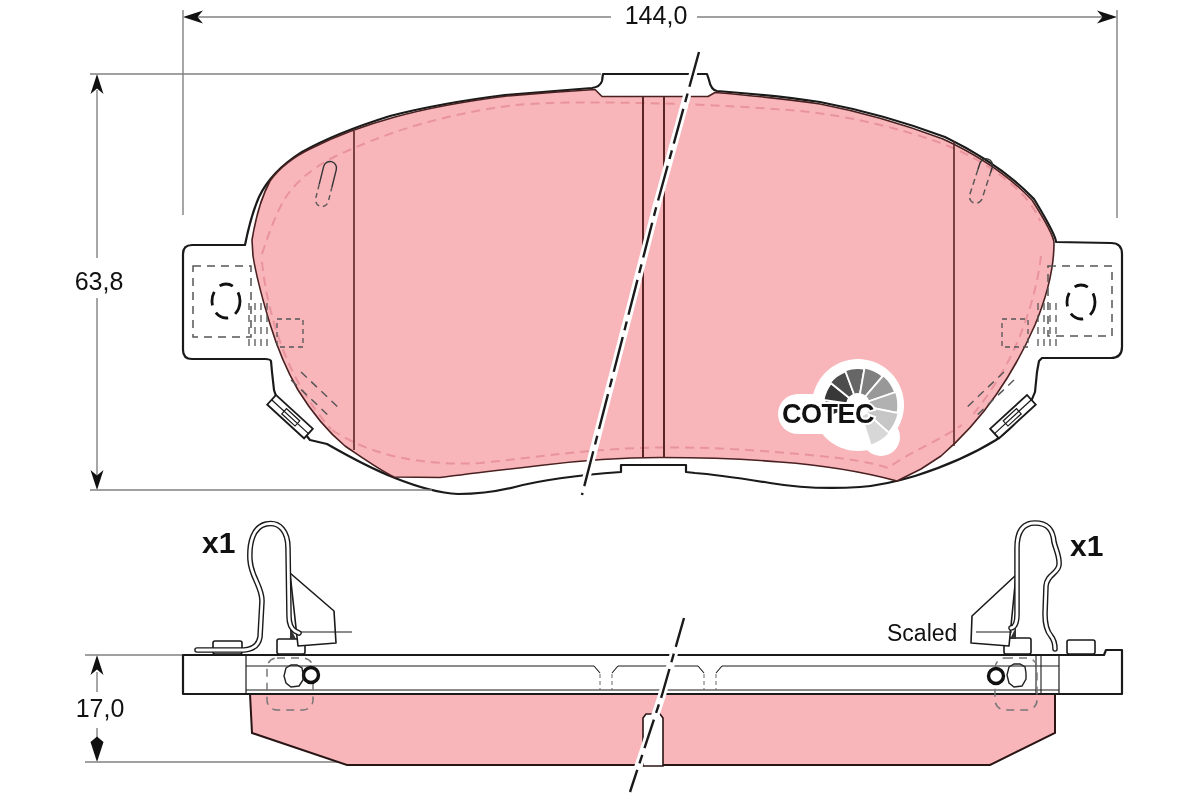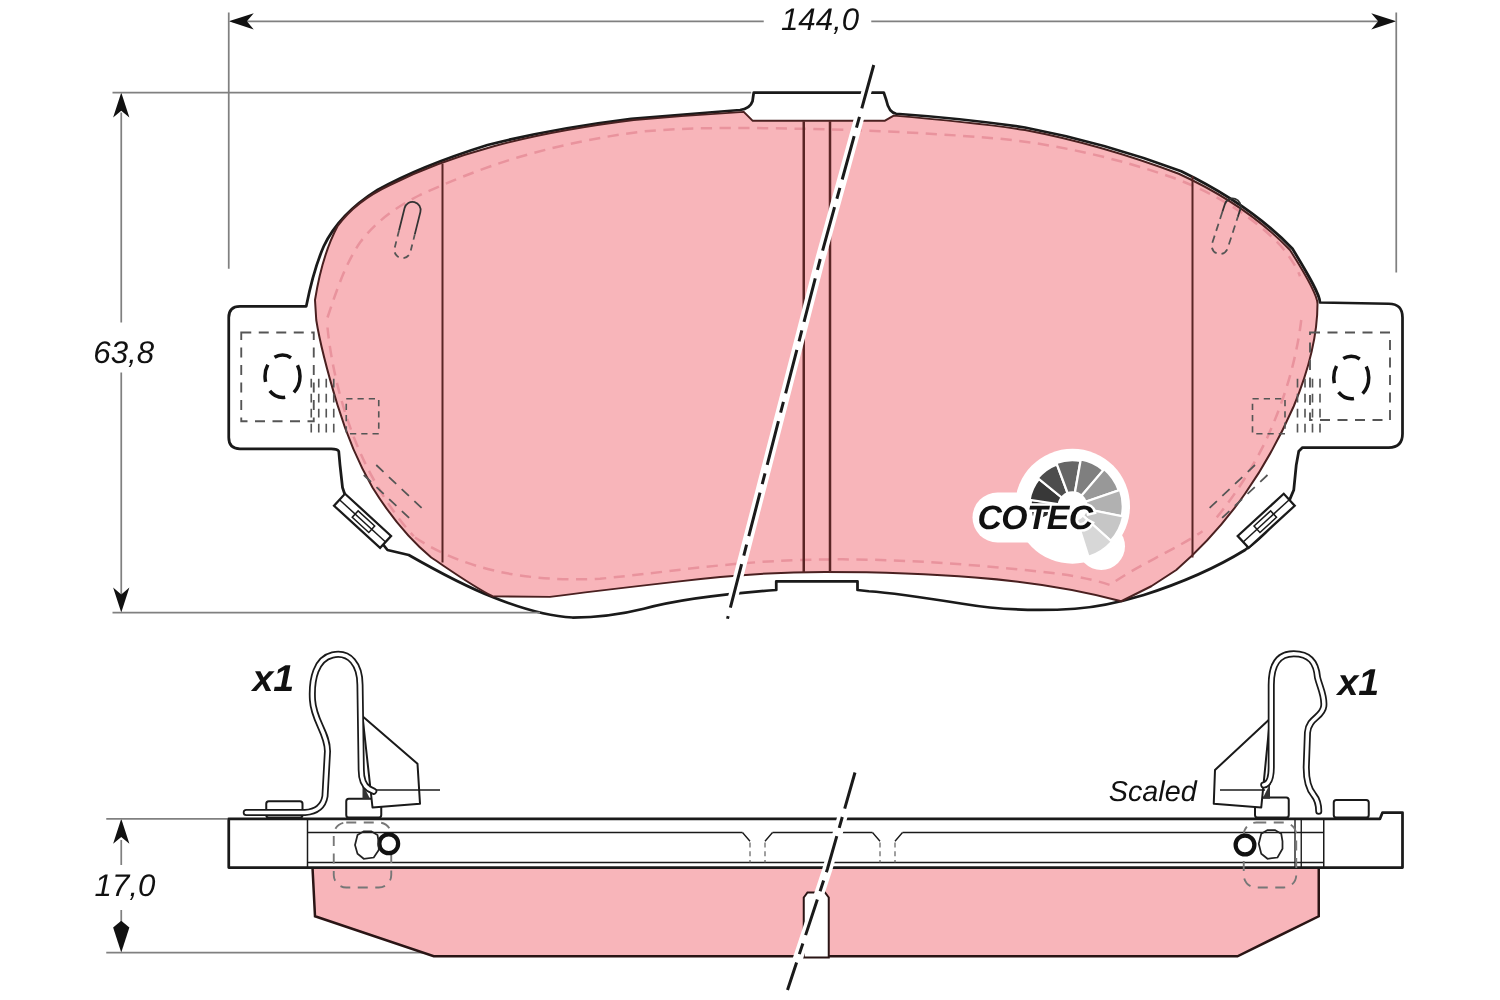--- a/index.html
+++ b/index.html
@@ -1,16 +1,16 @@
 <!DOCTYPE html>
 <html><head>
 <meta charset="utf-8">
 <style>
 html,body{margin:0;padding:0;background:#ffffff;}
-#page{width:1200px;height:800px;position:relative;overflow:hidden;background:#fff;font-style:italic;}
+#page{width:1200px;height:800px;position:relative;overflow:hidden;background:#fff;}
 text{font-family:"Liberation Sans",sans-serif;}
 </style>
 </head>
 <body>
 <div id="page">
 <svg width="1200" height="800" viewBox="0 0 1200 800" xmlns="http://www.w3.org/2000/svg">
 
 <path d="M603,74 L707,74 L709,80 Q711,90 717,91
 C745,93 780,96 820,102 C862,110 905,122 945,137 C982,155 1012,176 1034,199
 C1048,222 1056,236 1056,242 L1111,243 Q1122,243 1122,254 L1122,347 Q1122,358 1111,358

